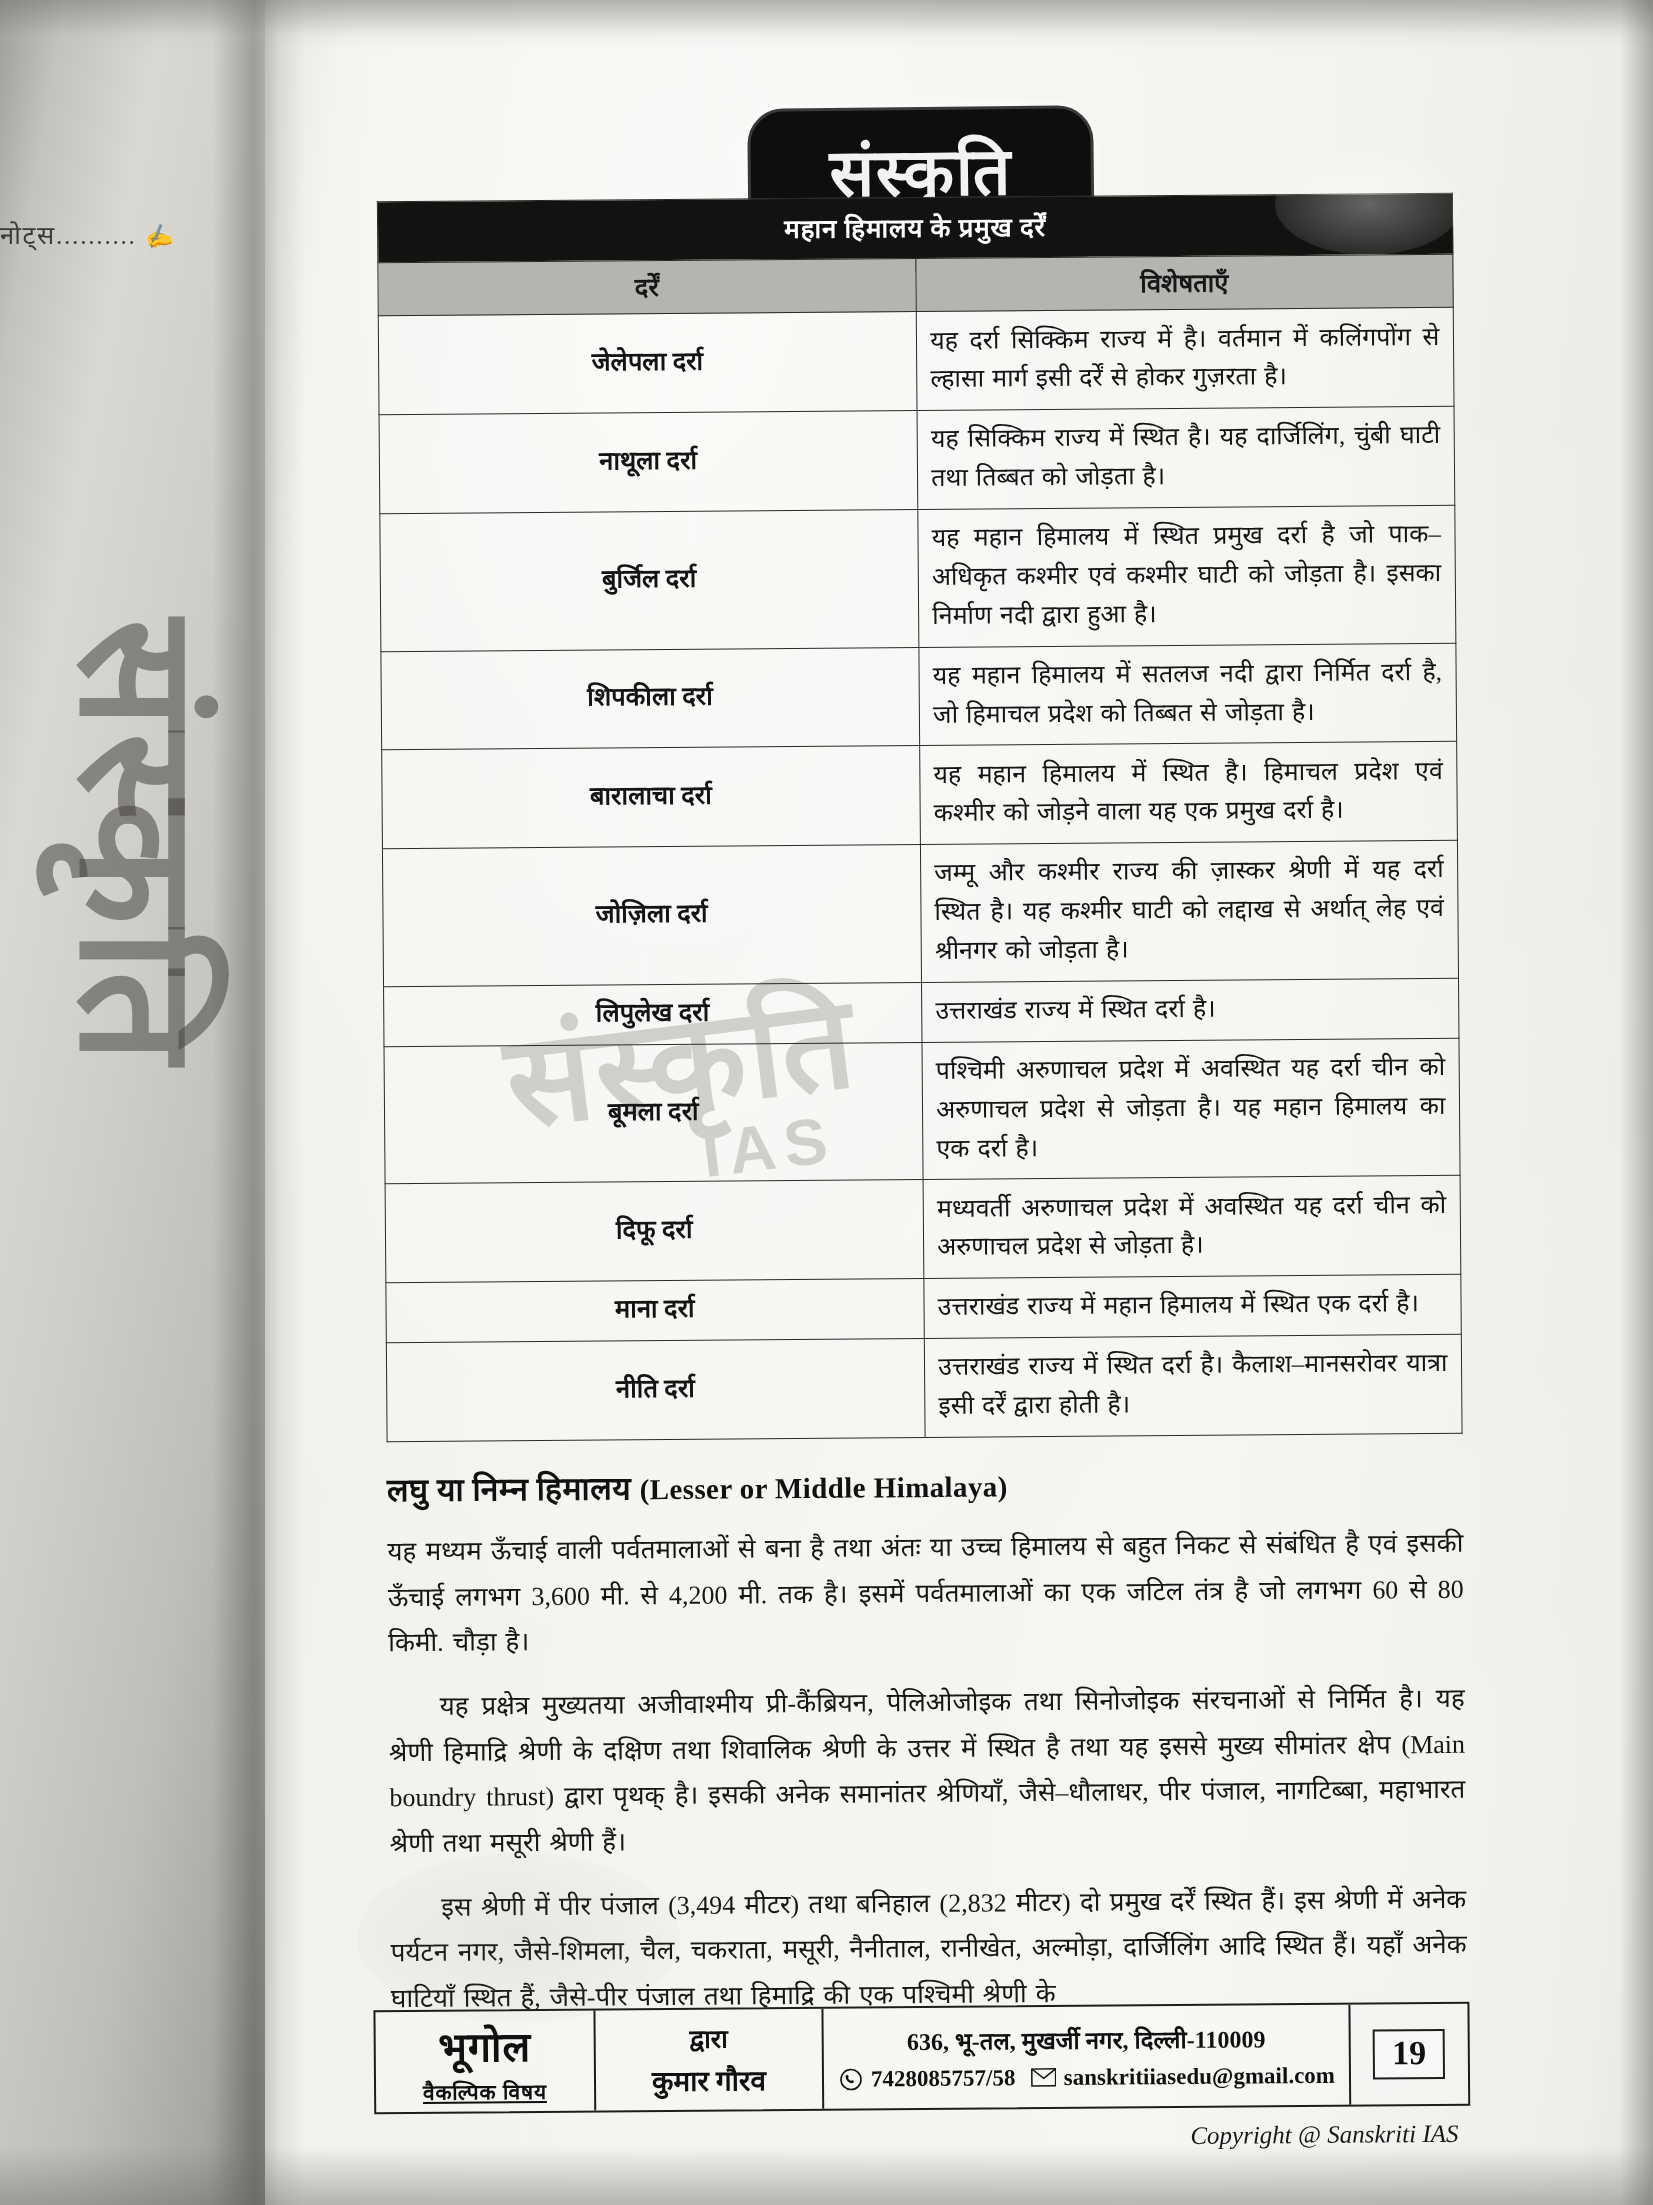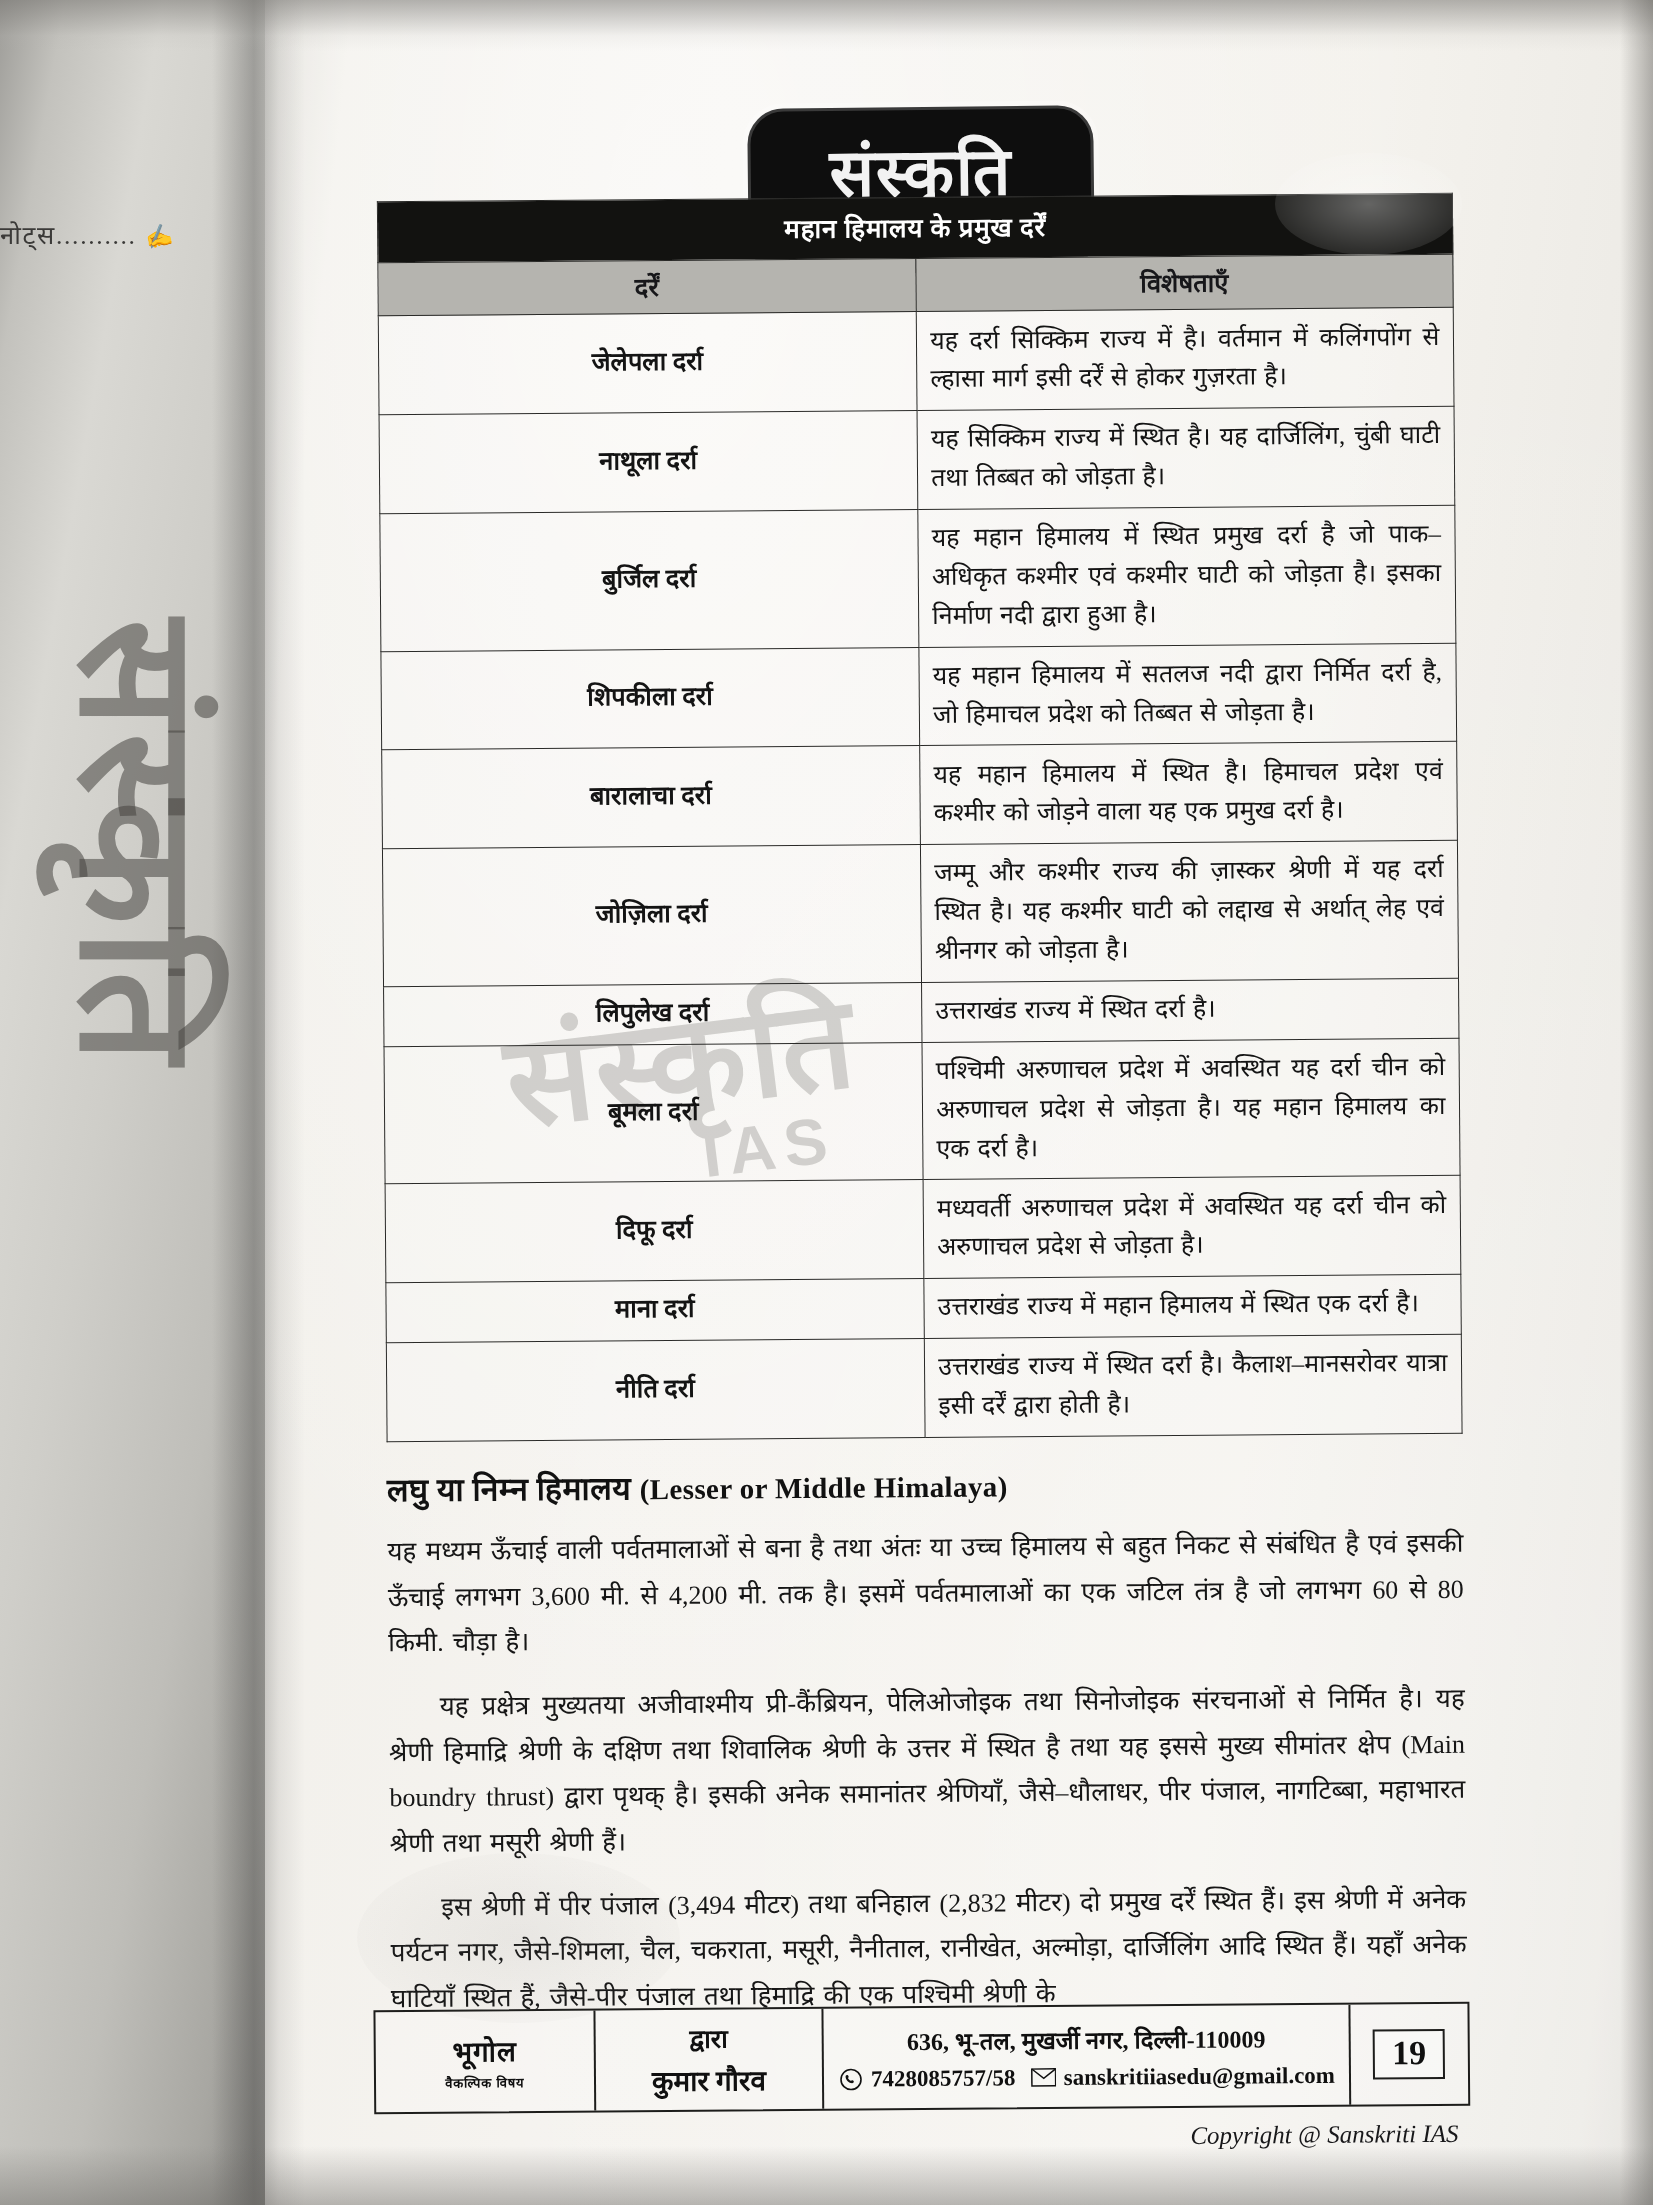--- a/index.html
+++ b/index.html
@@ -249,27 +249,27 @@
   }
   .f-cell {
     display: flex;
     flex-direction: column;
     justify-content: center;
     padding: 5.1px 13.6px;
   }
   .f-brand { width: 211px; border-right: 2.5px solid #1d1d1b; align-items: center; }
   .f-brand .b1 {
     font-family: "Liberation Serif", serif;
-    font-size: 28px; font-weight: 700; color: #101010; letter-spacing: 0.8px;
+    font-size: 41px; font-weight: 700; color: #101010; letter-spacing: 0.8px;
     text-align: right;
   }
   .f-brand .b2 {
     font-family: "Liberation Sans", sans-serif;
-    font-size: 13px; font-weight: 700; color: #101010; letter-spacing: 0.8px;
-    text-align: center; margin-top: 4px;
+    font-size: 21px; font-weight: 700; color: #101010; letter-spacing: 0.8px;
+    text-align: center; margin-top: 4px; text-decoration: underline;
   }
   .f-author { width: 221px; border-right: 2.5px solid #1d1d1b; align-items: center; }
   .f-author .a1 {
     font-family: "Liberation Serif", serif;
     font-size: 25.5px; font-weight: 700; color: #101010; text-align: right;
   }
   .f-author .a2 {
     font-family: "Liberation Serif", serif;
     font-size: 28px; font-weight: 700; color: #101010; text-align: right; margin-top: 5.1px;
   }

